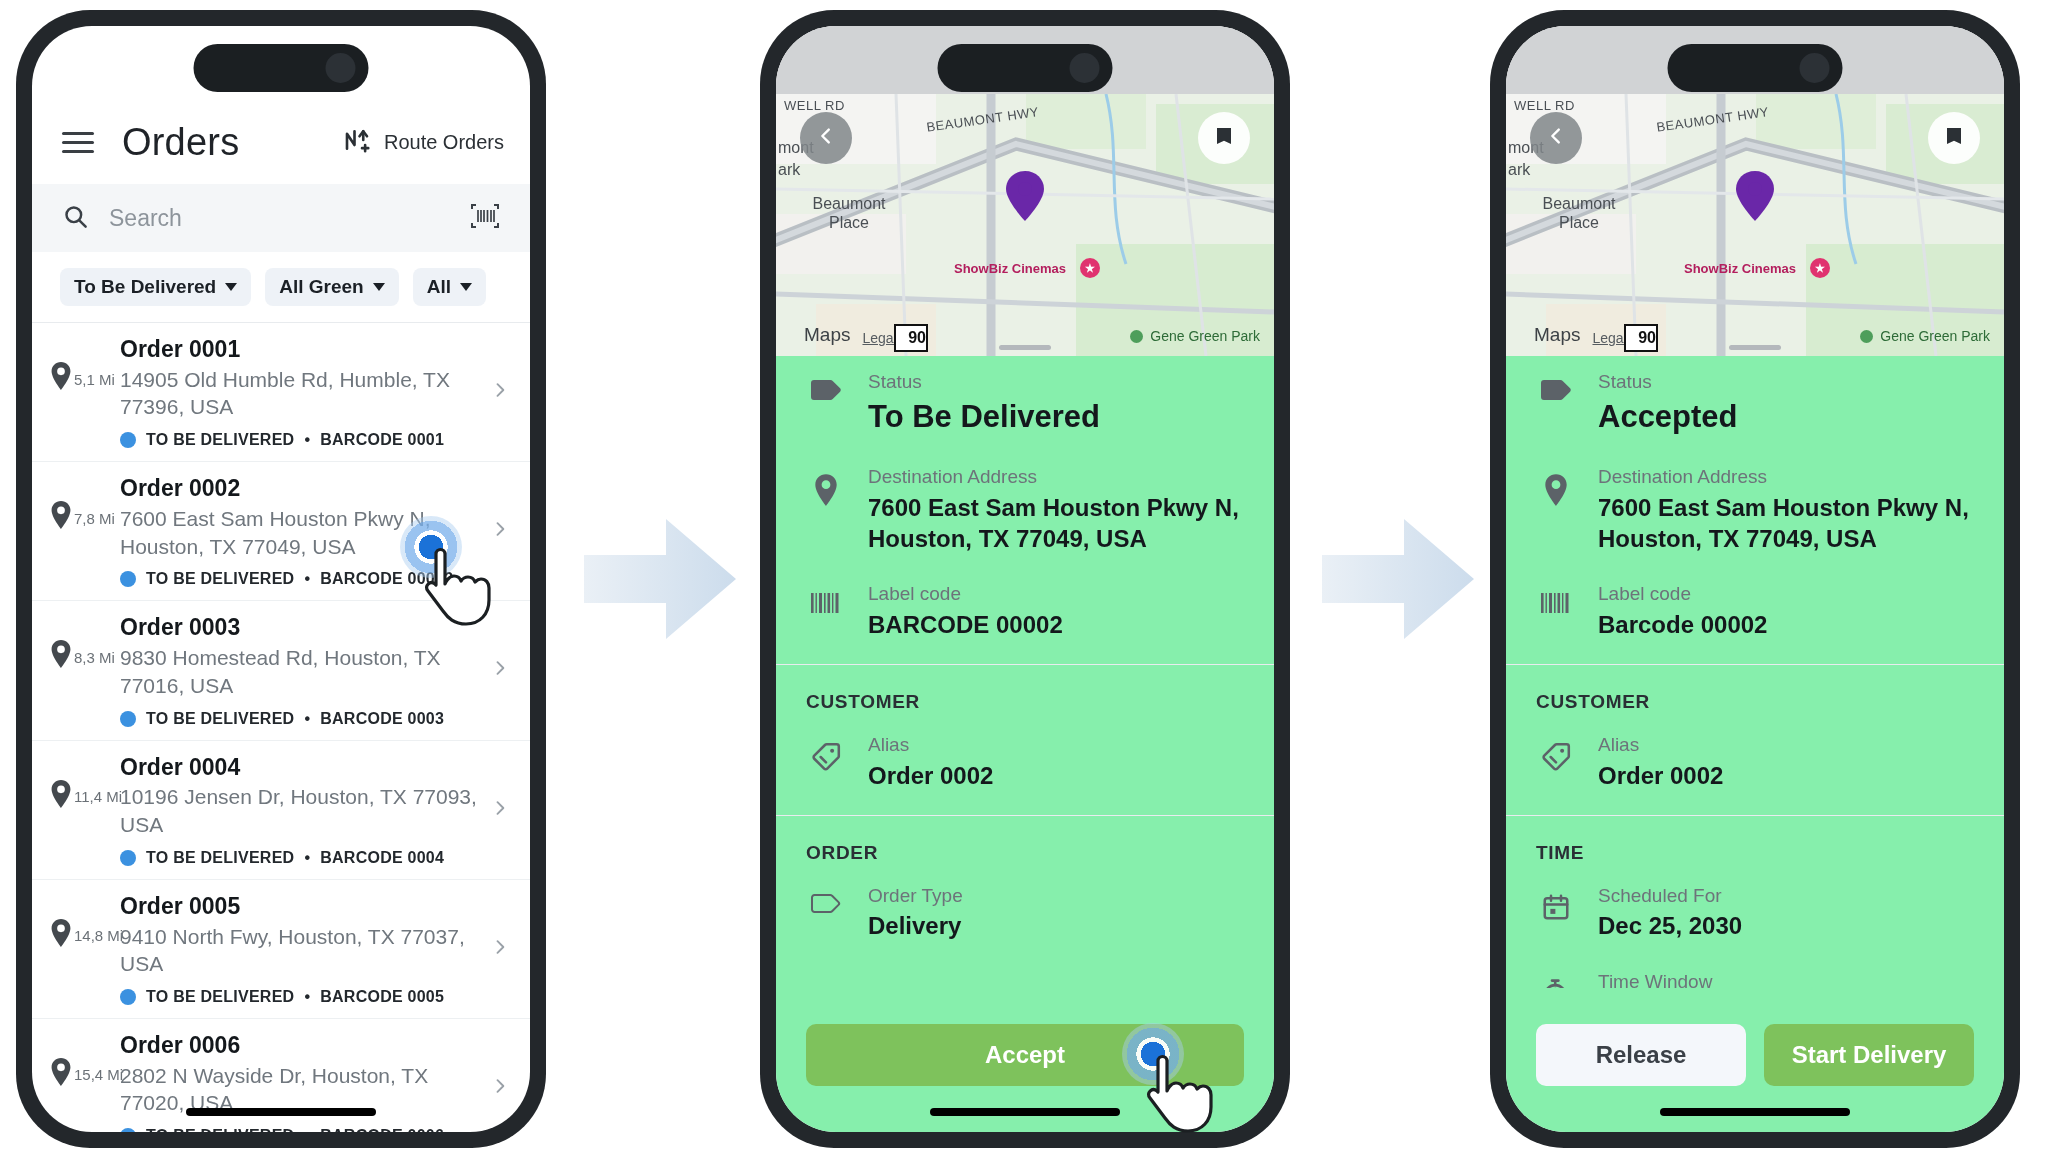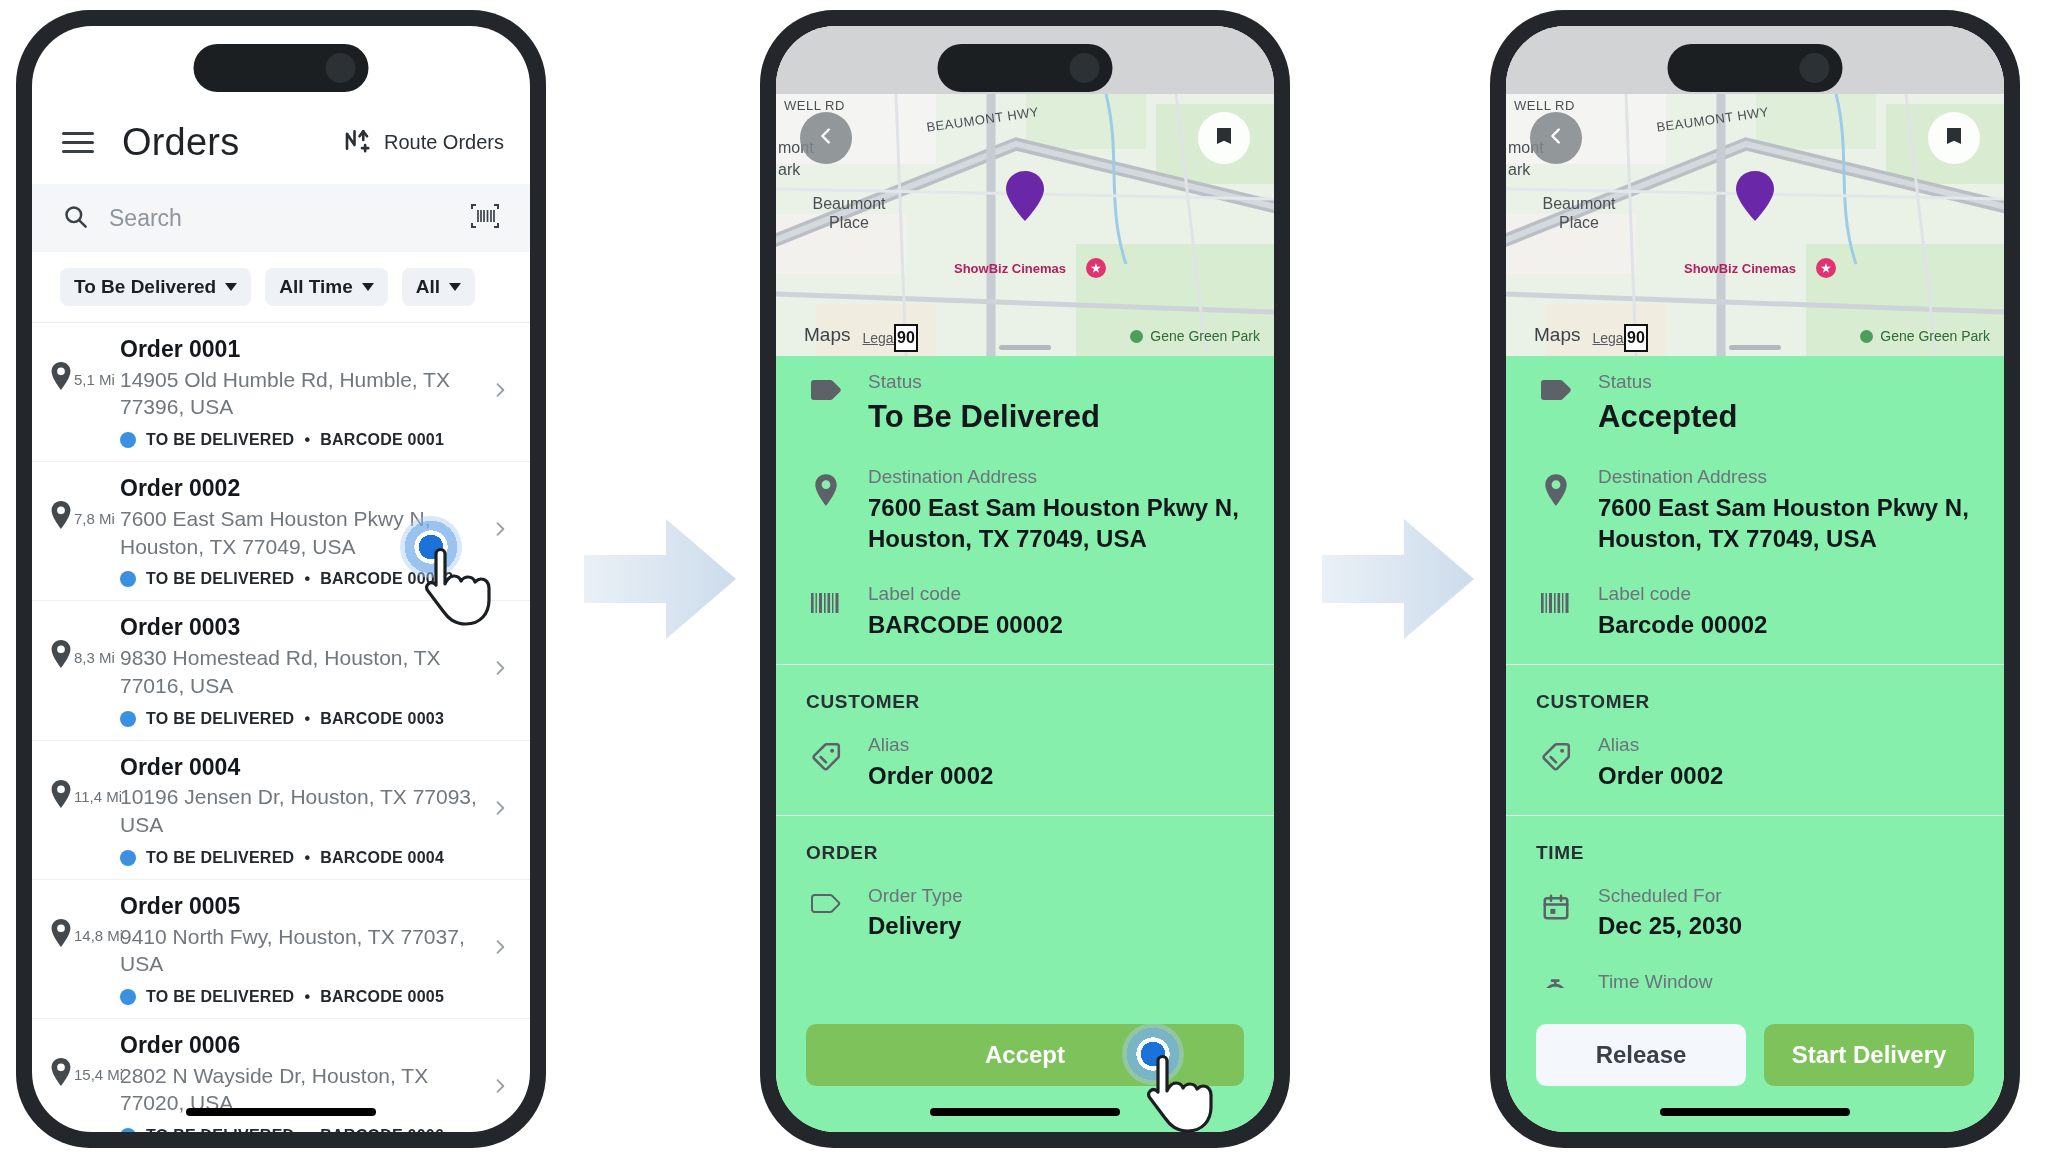--- a/index.html
+++ b/index.html
@@ -219,31 +219,31 @@
   }
   .maps-credit .legal { font-size: 14px; color: #555b60; text-decoration: underline; }
   .park-label {
     position: absolute; right: 14px; bottom: 12px;
     display: flex; align-items: center; gap: 7px;
     font-size: 14px; color: #2d6b37; z-index: 12;
   }
   .park-dot { width: 13px; height: 13px; border-radius: 50%; background: #4e9e5b; }
   .showbiz {
     position: absolute; left: 178px; bottom: 78px;
-    display: flex; align-items: center; gap: 20px;
+    display: flex; align-items: center; gap: 14px;
     font-size: 13px; font-weight: 700; color: #b31e5d; z-index: 12;
   }
   .showbiz .poi { width: 20px; height: 20px; border-radius: 50%; background: #e0336f;
     color:#fff; font-size: 11px; display:flex; align-items:center; justify-content:center; }
   .shield {
     position: absolute; left: 118px; bottom: 4px;
-    width: 24px; height: 28px; background: #fff;
+    width: 34px; height: 28px; background: #fff;
     border: 2.5px solid #111; border-radius: 0;
     font-size: 16px; font-weight: 700; color: #111;
-    display: flex; align-items: center; justify-content: center;
+    display: flex; align-items: center; justify-content: flex-end;
     z-index: 13;
   }
   .map-town {
     position: absolute; font-size: 16px; color: #4a4f54; z-index: 11;
     line-height: 1.2;
   }
   .sheet-grab {
     position: absolute; left: 50%; bottom: 6px;
     transform: translateX(-50%);
     width: 52px; height: 5px; border-radius: 3px;
@@ -393,21 +393,21 @@
             </svg>
           </span>
         </div>
 
         <div class="filters">
           <div class="chip">
             <span>To Be Delivered</span>
             <span class="caret"></span>
           </div>
           <div class="chip">
-            <span>All Time</span>
+            <span>All Green</span>
             <span class="caret"></span>
           </div>
           <div class="chip">
             <span>All</span>
             <span class="caret"></span>
           </div>
         </div>
 
         <div class="order-list" id="order-list">
             <div class="order-row">

